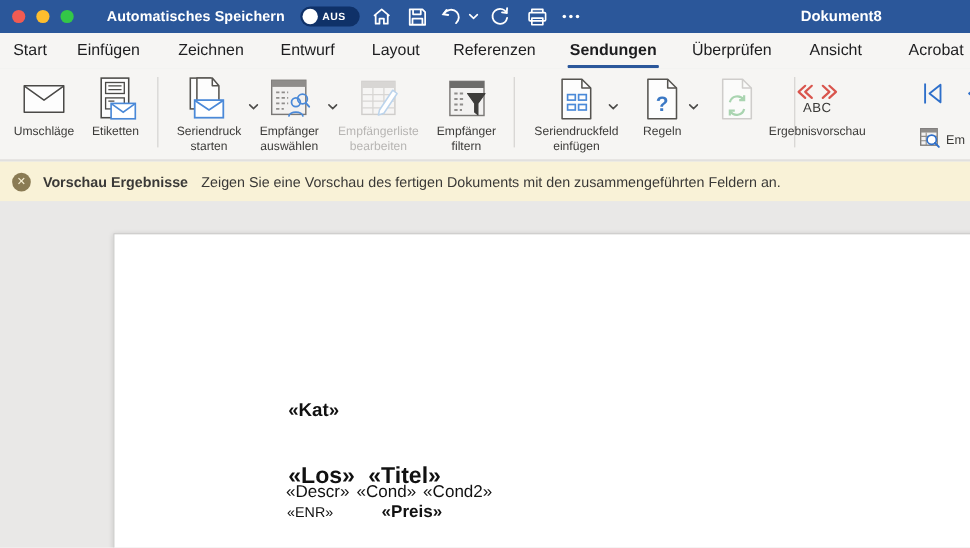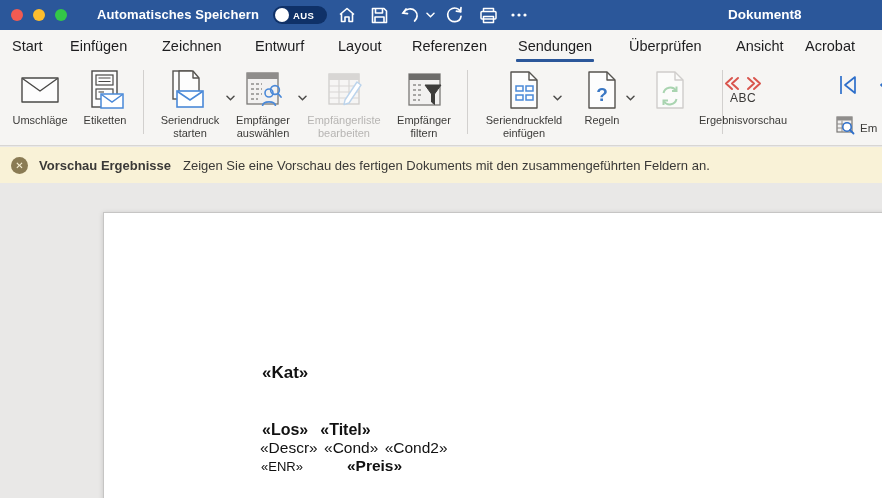--- a/index.html
+++ b/index.html
@@ -17,21 +17,21 @@
   .autosave-toggle { position:absolute; left:273px; top:6px; width:54px; height:18px; border-radius:9px; background:#0f3168; display:flex; align-items:center; }
   .toggle-knob { width:14px; height:14px; border-radius:50%; background:#ffffff; margin-left:2px; }
   .toggle-text { color:#ffffff; font-size:9.5px; font-weight:700; margin-left:4px; letter-spacing:.4px; }
   .tb-icon { position:absolute; top:4px; width:22px; height:22px; display:flex; align-items:center; justify-content:center; }
   .tb-icon svg { display:block; }
   .doc-title { position:absolute; left:728px; top:7px; color:#ffffff; font-size:13.5px; font-weight:700; }
 
   
   .tabbar { position:absolute; left:0; top:30px; width:882px; height:32px; background:#f6f5f3; }
   .tab { position:absolute; top:0; height:32px; display:flex; align-items:center; font-size:14.5px; color:#1d1d1f; padding:0 2px; cursor:default; }
-  .tab.active { font-weight:400; }
+  .tab.active { font-weight:700; }
   .tab.active::after { content:""; position:absolute; left:0; right:0; bottom:0; height:3px; background:#2b579a; border-radius:1px; }
 
   
   .ribbon { position:absolute; left:0; top:62px; width:882px; height:84px; background:#f6f5f3; border-bottom:1px solid #d8d6d4; overflow:hidden; }
   .rsep { position:absolute; top:8px; width:1px; height:64px; background:#d2d0ce; }
   .rbtn { position:absolute; top:3px; height:78px; text-align:center; }
   .ricon { position:relative; height:49px; display:flex; align-items:center; justify-content:center; }
   .rlabel { font-size:11px; line-height:12.5px; color:#3c3b39; }
   .rbtn.disabled .rlabel { color:#b7b5b3; }
   .chev { position:absolute; top:22px; }
@@ -45,21 +45,21 @@
   .infobar { position:absolute; left:0; top:147px; width:882px; height:36px; background:#f9f2d7; display:flex; align-items:center; }
   .info-x { width:17px; height:17px; border-radius:50%; background:#8a7b54; color:#f9f2d7; font-size:10px; font-weight:700; display:flex; align-items:center; justify-content:center; margin-left:11px; flex:0 0 auto; }
   .info-title { font-size:13px; font-weight:700; color:#3a3937; margin-left:11px; white-space:nowrap; }
   .info-desc { font-size:13px; color:#3a3937; margin-left:12px; white-space:nowrap; }
 
   
   .docarea { position:absolute; left:0; top:183px; width:882px; height:315px; background:#e9e8e7; overflow:hidden; }
   .page { position:absolute; left:103px; top:29px; width:810px; height:420px; background:#ffffff; border:1px solid #c6c5c4; box-shadow:0 1px 5px rgba(0,0,0,.15); }
   .fld { position:absolute; white-space:nowrap; color:#111111; }
   .fld-kat { left:158px; top:150px; font-size:17px; font-weight:700; }
-  .fld-line1 { left:158px; top:208px; font-size:16px; font-weight:700; }
+  .fld-line1 { left:158px; top:208px; font-size:21px; font-weight:700; }
   .fld-line2 { left:156px; top:226px; font-size:15.5px; }
   .fld-line3 { left:157px; top:244px; font-size:15.5px; }
   .fld-enr { font-size:13px; }
   .gap10 { display:inline-block; width:12px; }
   .gap6 { display:inline-block; width:2px; }
   .gap-tab { display:inline-block; width:44px; }
   .fld-preis { font-weight:700; }
 </style>
 </head>
 <body>
@@ -124,21 +124,21 @@
   <div class="tabbar">
     <span class="tab" style="left:10px">Start</span>
     <span class="tab" style="left:68px">Einfügen</span>
     <span class="tab" style="left:160px">Zeichnen</span>
     <span class="tab" style="left:253px">Entwurf</span>
     <span class="tab" style="left:336px">Layout</span>
     <span class="tab" style="left:410px">Referenzen</span>
     <span class="tab active" style="left:516px">Sendungen</span>
     <span class="tab" style="left:627px">Überprüfen</span>
     <span class="tab" style="left:734px">Ansicht</span>
-    <span class="tab" style="left:803px">Acrobat</span>
+    <span class="tab" style="left:824px">Acrobat</span>
   </div>
 
   <div class="ribbon">
 
     <div class="rbtn" style="left:6px; width:68px">
       <div class="ricon">
         <svg width="38" height="26" viewBox="0 0 38 26" fill="#fdfdfd" stroke="#4a4947" stroke-width="1.4" stroke-linejoin="round">
             <rect x="1" y="1" width="36" height="24"></rect>
             <path d="M1.5 1.5 L19 14 L36.5 1.5" fill="none"></path>
           </svg>

